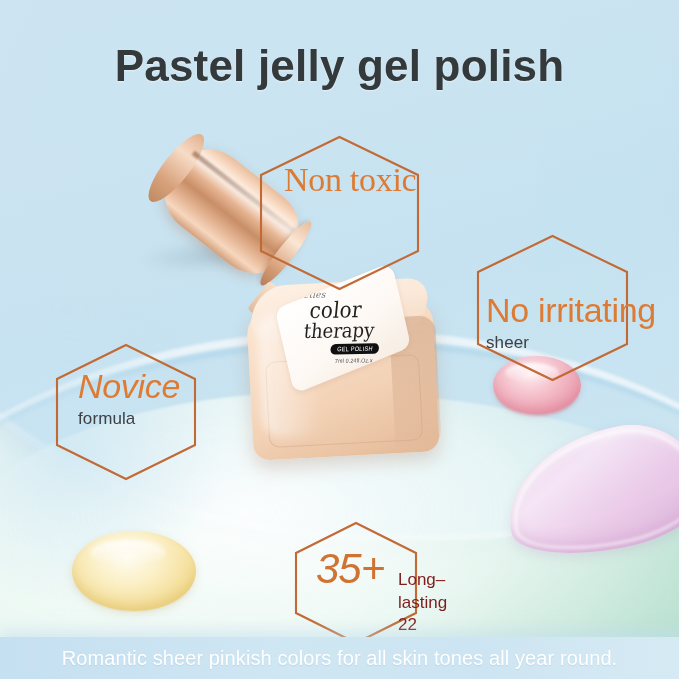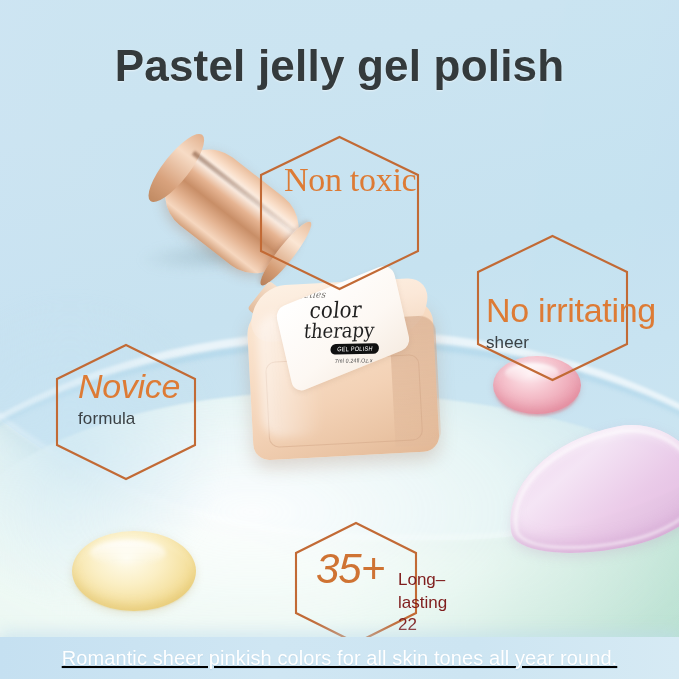--- a/index.html
+++ b/index.html
@@ -140,21 +140,20 @@
     position:absolute;left:108px;top:28px;
     color:#7f1d1d;font-size:17px;line-height:1.33;margin-top:21px;
   }
 
   
   .banner{
     position:absolute;left:0;right:0;bottom:0;height:42px;
     background:linear-gradient(90deg,#c5e0f1 0%,#cfe6f3 40%,#cde5f2 70%,#d6eaf4 100%);
     display:flex;align-items:center;justify-content:center;
     box-shadow:0 -6px 14px rgba(190,220,238,.5);
-    text-decoration:underline;
   }
   .banner-text{
     color:#ffffff;
     font-size:20px;
     letter-spacing:.1px;
     text-shadow:0 1px 1px rgba(150,190,215,.35);
   }
 
   
   .disc{position:absolute;border-radius:50%;}

